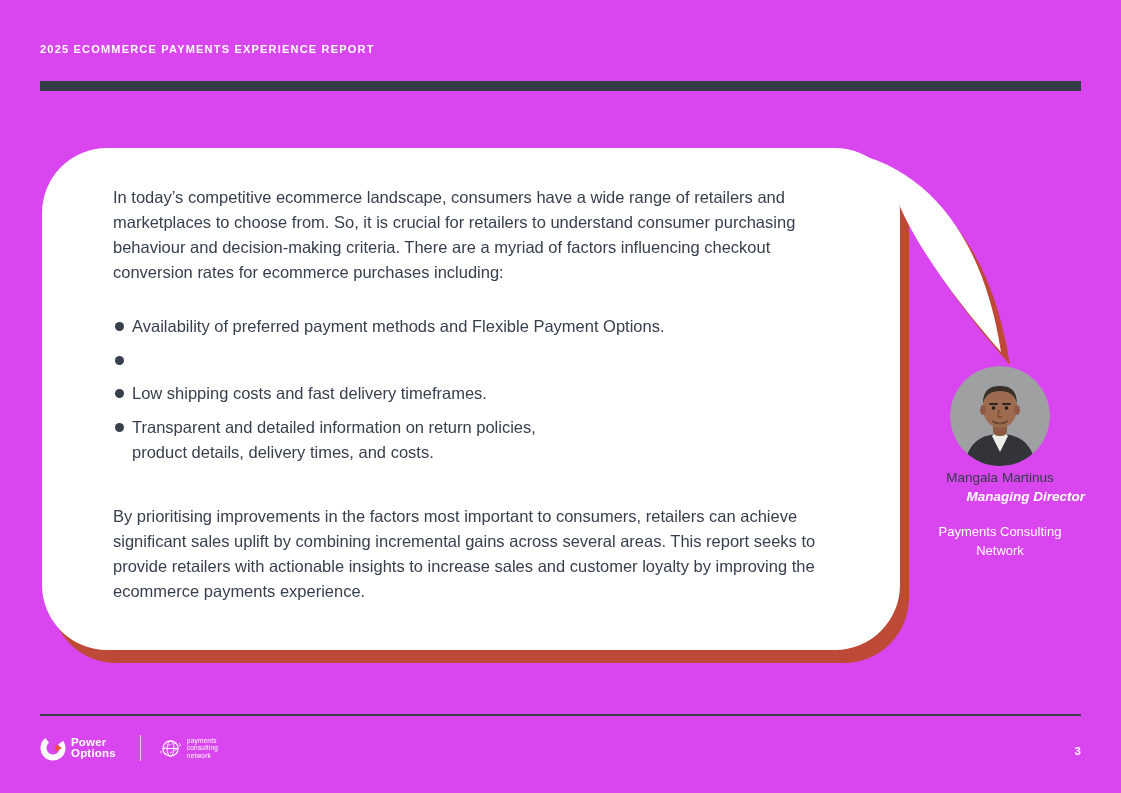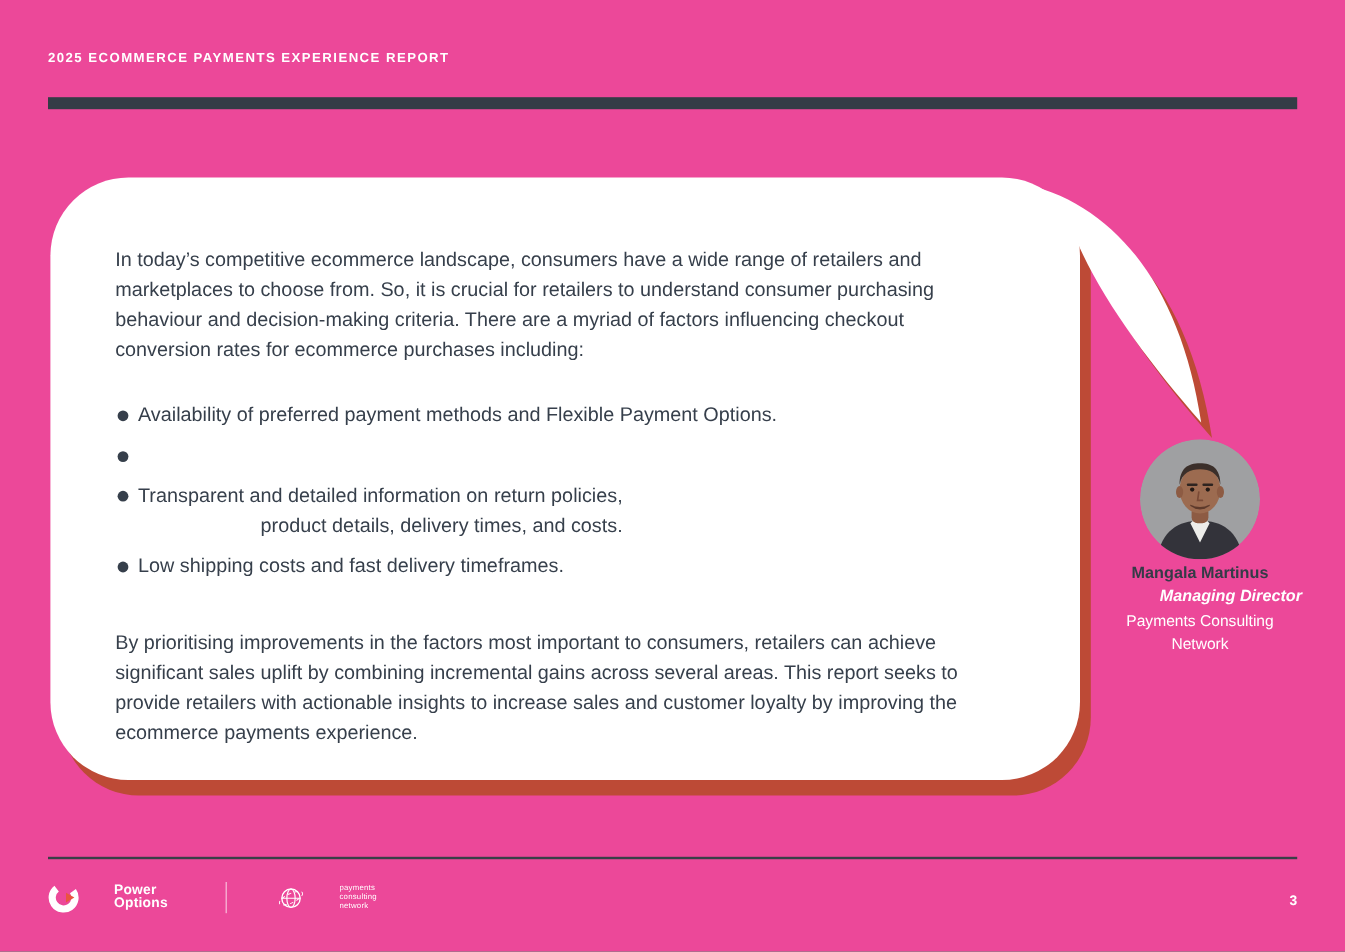--- a/index.html
+++ b/index.html
@@ -1,64 +1,64 @@
 <!DOCTYPE html>
 <html><head>
 <meta charset="utf-8">
 <style>
   html,body{margin:0;padding:0;background:#888;}
   .page{
     position:relative;width:1121px;height:793px;overflow:hidden;
-    background:#ec4899;
+    background:#d946ef;
     font-family:"Liberation Sans", sans-serif;
   }
   
   .header-title{
     position:absolute;left:40px;top:43px;
     color:#ffffff;font-size:11px;font-weight:600;letter-spacing:1.2px;
   }
   .header-bar{
     position:absolute;left:40px;top:81px;width:1041px;height:10px;
     background:#343C46;
   }
   
   .bubble-svg{position:absolute;left:0;top:0;}
   
   .bubble-content{
-    position:absolute;left:96px;top:185px;width:730px;
-    color:#363F4B;font-size:16.5px;font-weight:500;line-height:25px;margin-top:20px;
+    position:absolute;left:113px;top:185px;width:730px;
+    color:#363F4B;font-size:16.5px;font-weight:500;line-height:25px;
   }
   .para{margin:0;}
   .bullets{list-style:none;margin:29px 0 0 0;padding:0;}
   .bullets li{
-    display:flex;align-items:flex-start;margin-bottom:9px;min-height:24px;text-align:right;
+    display:flex;align-items:flex-start;margin-bottom:9px;min-height:24px;
   }
   .dot{
     flex:0 0 auto;width:9px;height:9px;border-radius:50%;
     background:#363F4B;margin:8px 8px 0 2px;
   }
   .bullet-text{white-space:pre-line;}
   .closing{margin-top:39px;}
   
   .avatar{position:absolute;left:950px;top:366px;width:100px;height:100px;}
   .profile-block{
     position:absolute;left:915px;top:468px;width:170px;
     text-align:center;line-height:19px;font-size:13.5px;
   }
-  .profile-name{color:#343B47;font-weight:bold;}
+  .profile-name{color:#343B47;font-weight:normal;}
   .profile-title{color:#ffffff;font-weight:bold;font-style:italic;text-align:right;}
-  .profile-org{color:#ffffff;font-size:13px;margin:2px 10px;}
+  .profile-org{color:#ffffff;font-size:13px;margin:16px 10px;}
   
   .footer-rule{
     position:absolute;left:40px;top:714px;width:1041px;height:2px;
     background:#3A3F47;
   }
   .footer-logos{
     position:absolute;left:40px;top:732px;height:32px;
-    display:flex;align-items:center;color:#ffffff;gap:24px;
+    display:flex;align-items:center;color:#ffffff;
   }
   .pr-text{margin-left:5px;font-weight:bold;line-height:11px;font-size:11.5px;letter-spacing:.2px;}
   .logo-divider{
     width:1px;height:26px;background:rgba(255,255,255,.65);
     margin:0 18px 0 24px;
   }
   .pcn-text{margin-left:5px;font-size:6.5px;line-height:7.5px;letter-spacing:.2px;}
   .page-number{
     position:absolute;left:1040px;top:745px;width:41px;text-align:right;
     color:#ffffff;font-size:11.5px;font-weight:bold;
@@ -94,26 +94,26 @@
     <ul class="bullets">
       <li>
         <span class="dot"></span>
         <span class="bullet-text">Availability of preferred payment methods and Flexible Payment Options.</span>
       </li>
       <li>
         <span class="dot"></span>
       </li>
       <li>
         <span class="dot"></span>
-        <span class="bullet-text">Transparent and detailed information on return policies,
-product details, delivery times, and costs.</span>
+        <span class="bullet-text">Low shipping costs and fast delivery timeframes.</span>
       </li>
       <li>
         <span class="dot"></span>
-        <span class="bullet-text">Low shipping costs and fast delivery timeframes.</span>
+        <span class="bullet-text">Transparent and detailed information on return policies,
+product details, delivery times, and costs.</span>
       </li>
     </ul>
     <p class="para closing">By prioritising improvements in the factors most important to consumers, retailers can achieve significant sales uplift by combining incremental gains across several areas. This report seeks to provide retailers with actionable insights to increase sales and customer loyalty by improving the ecommerce payments experience.</p>
   </div>
 
   <svg class="avatar" viewBox="0 0 100 100">
     <defs>
       <clipPath id="avclip">
           <circle cx="50" cy="50" r="50"></circle>
         </clipPath>

